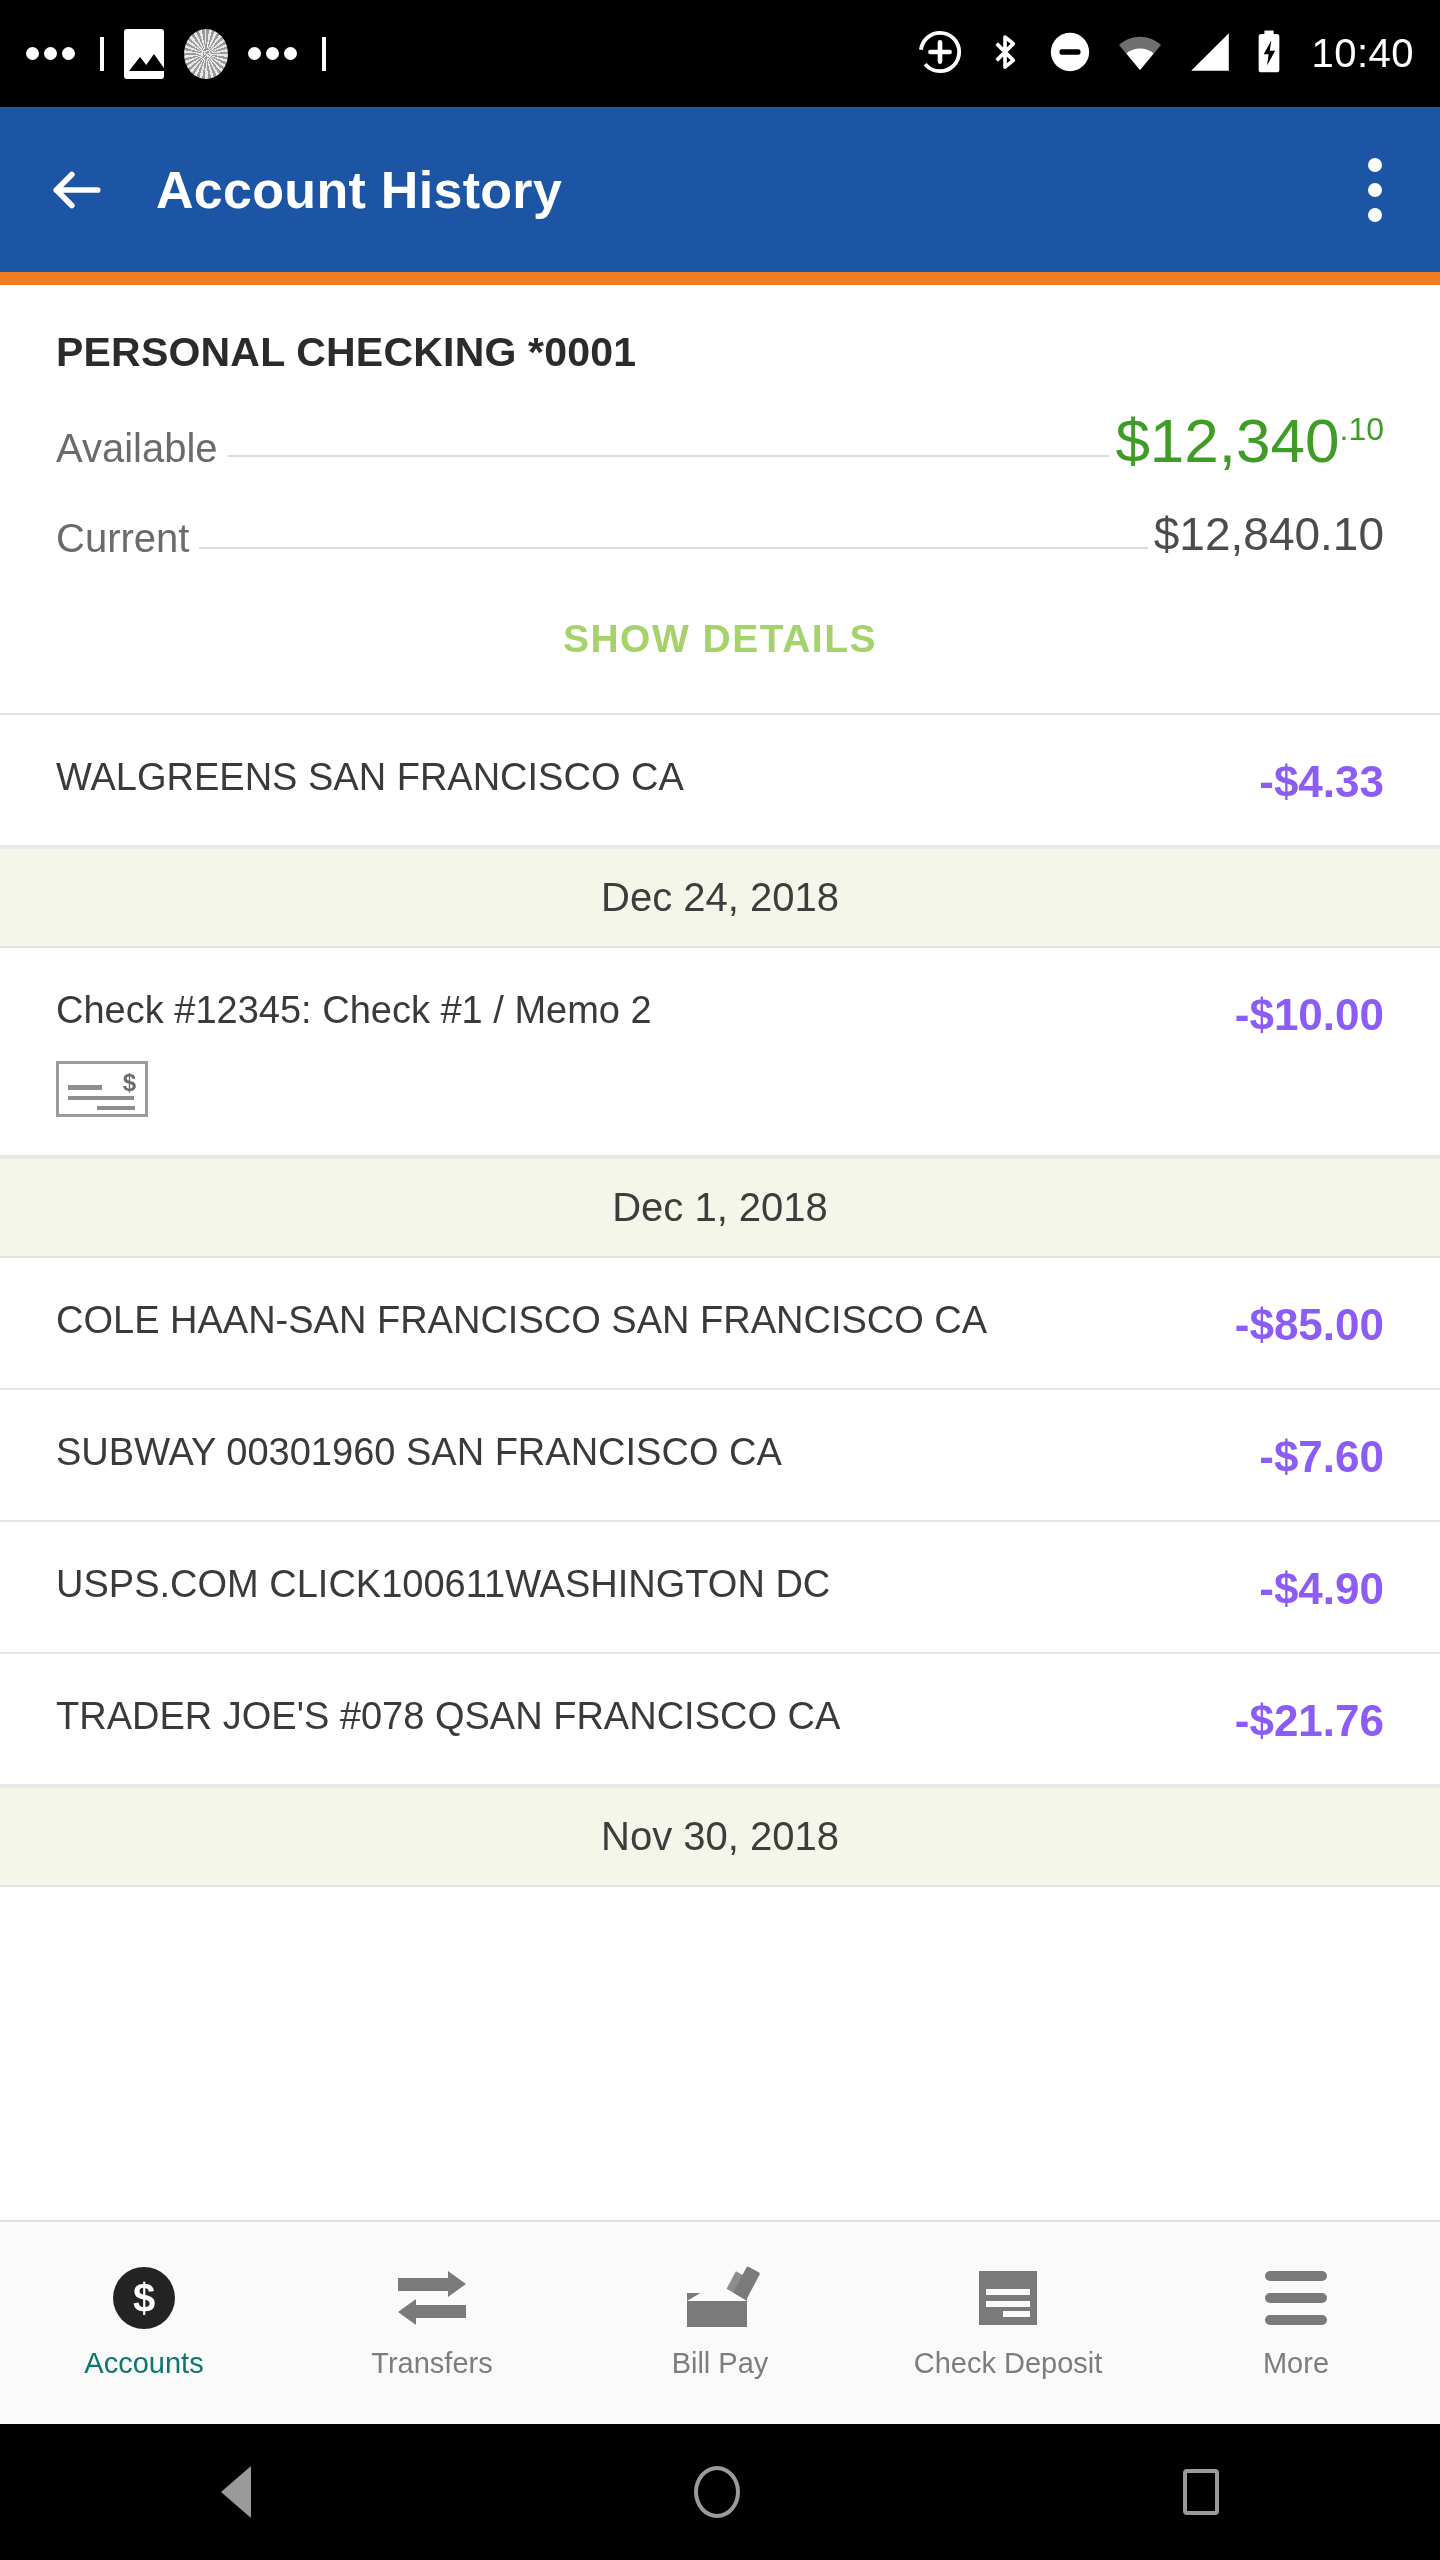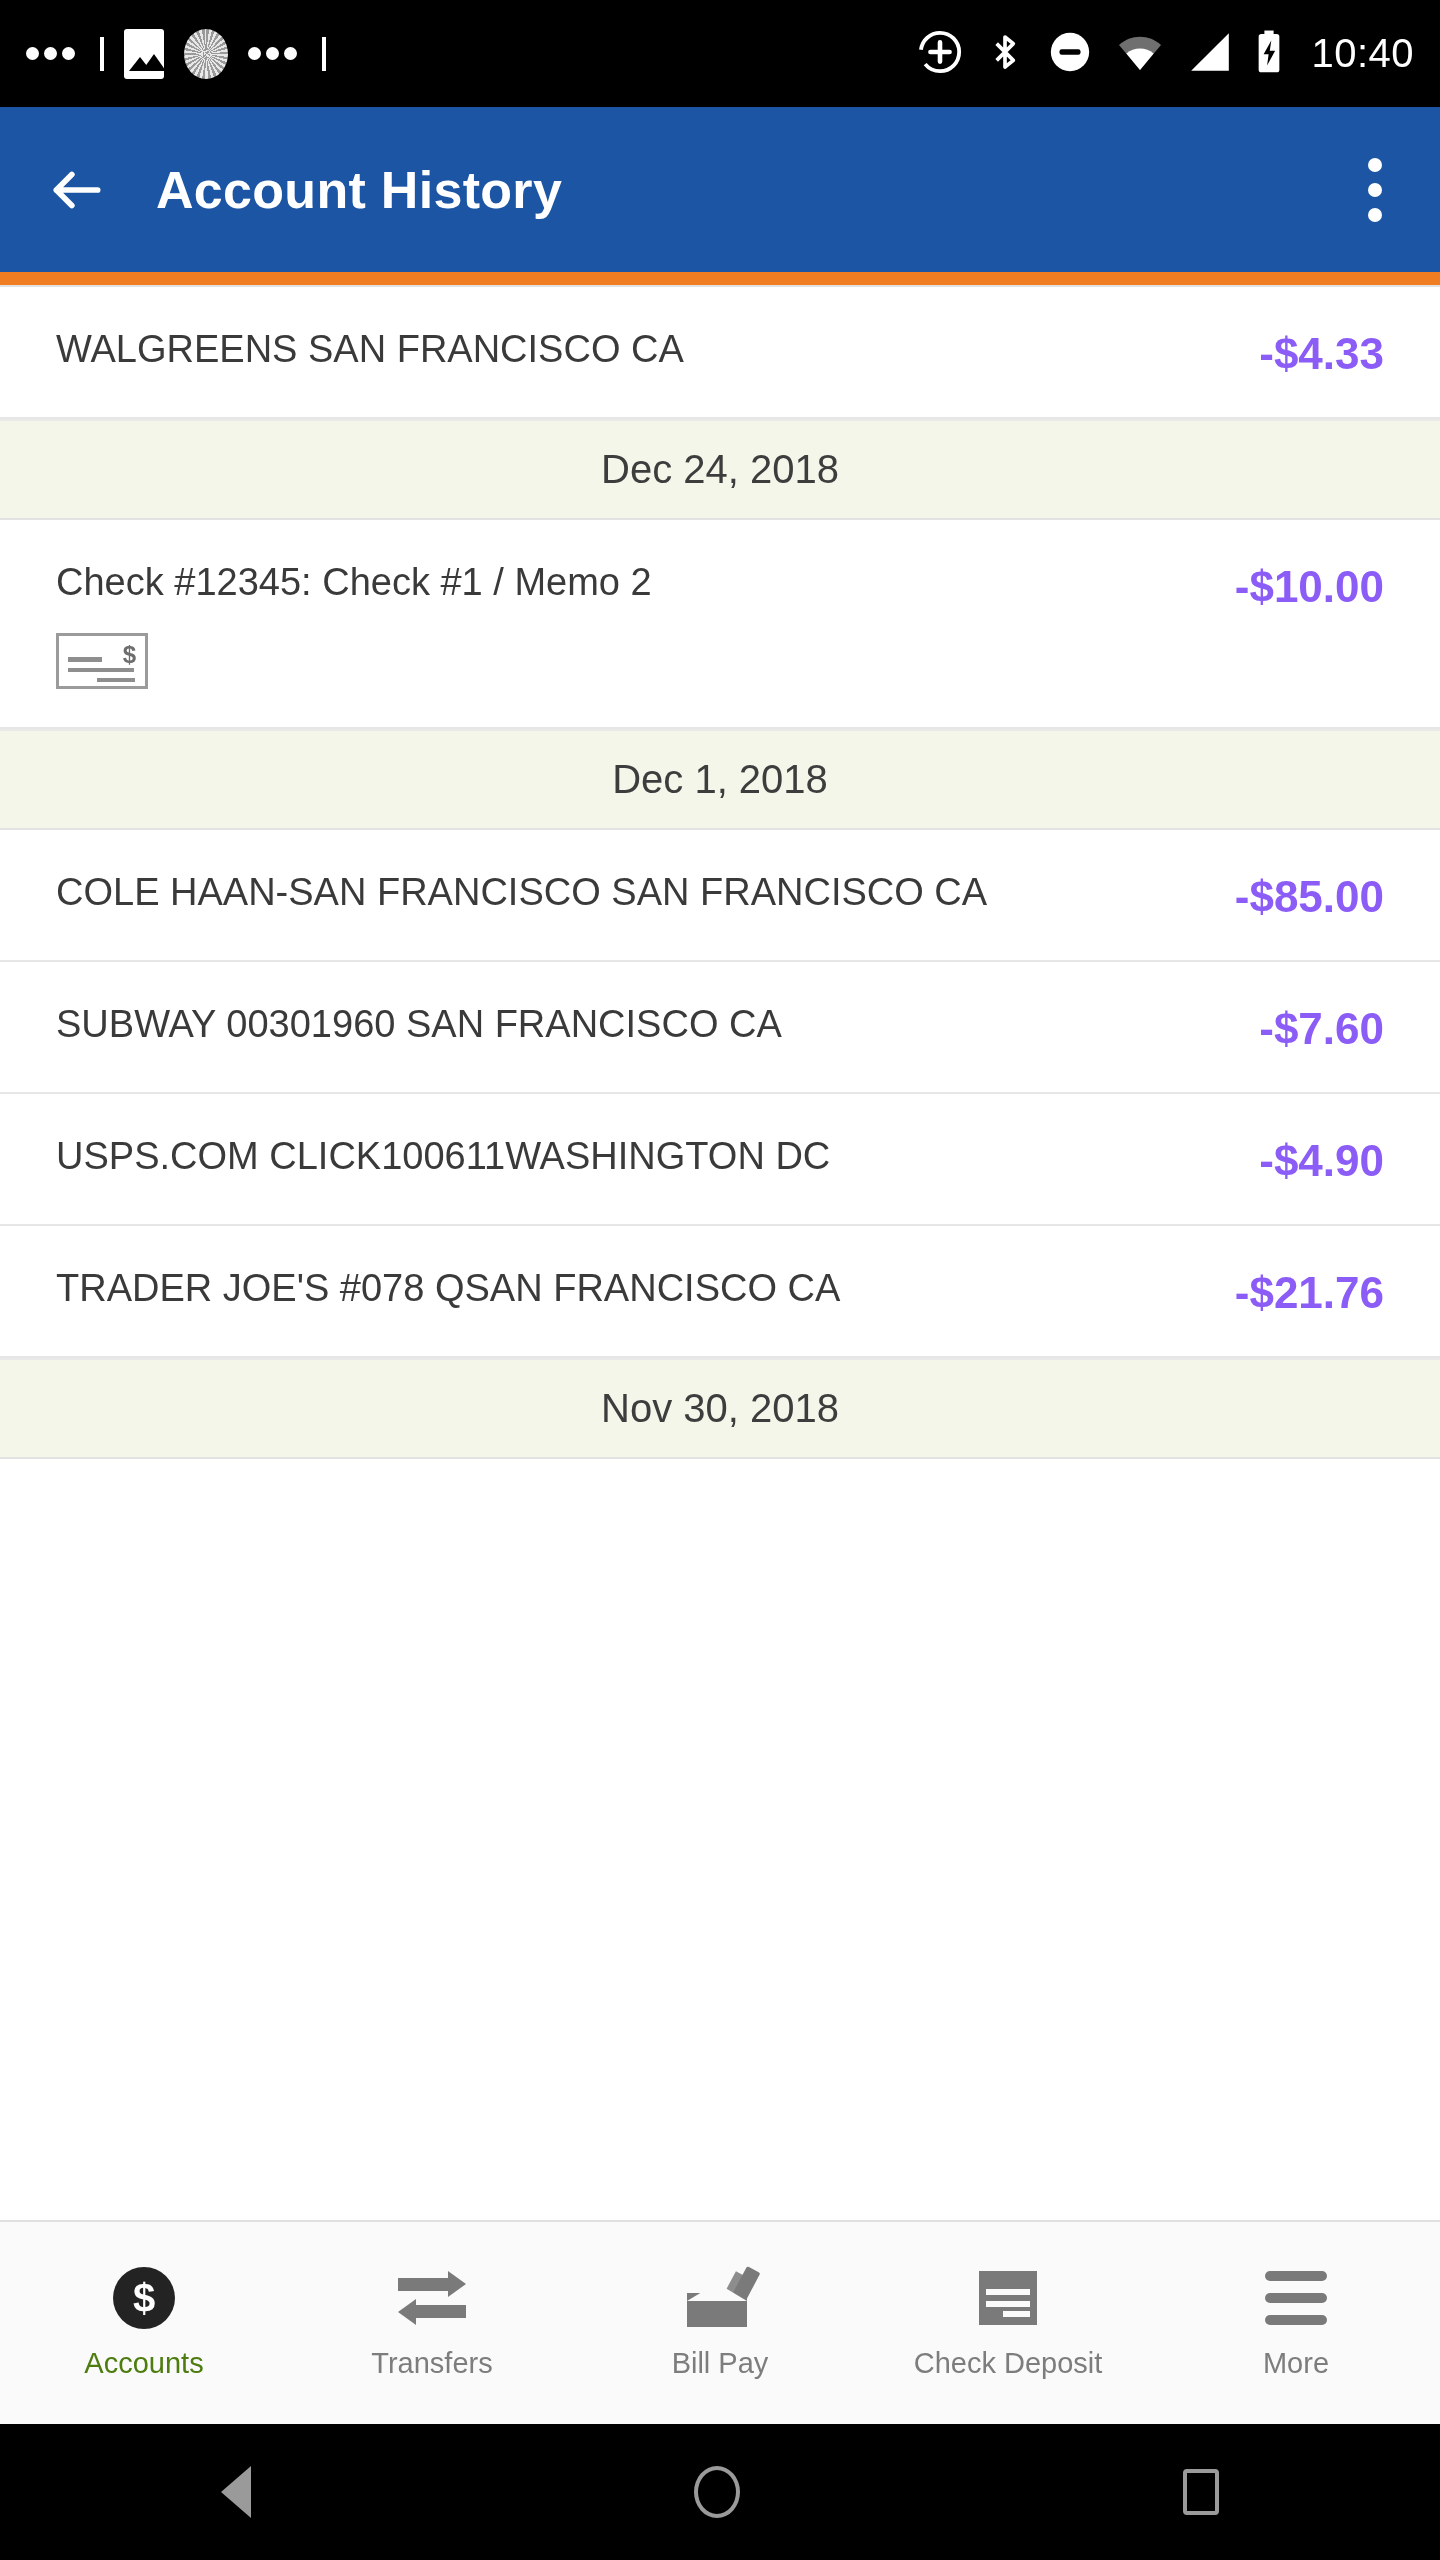--- a/index.html
+++ b/index.html
@@ -102,21 +102,21 @@
   }
 
   
   .tabbar {
     position:absolute; left:0; bottom:136px; width:1440px; height:204px;
     background:#FAFAFA; border-top:2px solid #e0e0e0;
     display:flex; align-items:center;
   }
   .tab { flex:1; display:flex; flex-direction:column; align-items:center; gap:18px; cursor:pointer; }
   .tab-label { font-size:29px; color:#7d7d7d; }
-  .tab.active .tab-label { color:#4d7c0f; }
+  .tab.active .tab-label { color:#0f766e; }
   .tab-icon { height:62px; display:flex; align-items:center; justify-content:center; }
 
   .ic-accounts {
     width:62px; height:62px; border-radius:50%; background:#232323;
     color:#fff; font-size:40px; font-weight:bold;
     display:flex; align-items:center; justify-content:center; line-height:1;
   }
   .ic-transfers { position:relative; width:68px; height:58px; }
   .ic-transfers .ar { position:absolute; height:13px; background:#7a7a7a; }
   .ic-transfers .ar1 { top:9px; left:0; width:50px; }
@@ -243,20 +243,37 @@
     </span>
     <span class="appbar-title">Account History</span>
     <span class="overflow">
         <i></i>
         <i></i>
         <i></i>
       </span>
   </div>
   <div class="accentbar"></div>
 
+  <div class="summary">
+    <div class="acct-name">PERSONAL CHECKING *0001</div>
+
+    <div class="bal-row available">
+      <span class="bal-label">Available</span>
+      <span class="leader"></span>
+      <span class="bal-avail"><span>$12,340</span><sup>.10</sup></span>
+    </div>
+
+    <div class="bal-row current">
+      <span class="bal-label">Current</span>
+      <span class="leader"></span>
+      <span class="bal-cur">$12,840.10</span>
+    </div>
+
+    <div class="show-details">SHOW DETAILS</div>
+  </div>
 
   <div class="list clip">
 
     <div class="txn">
       <span class="txn-desc">WALGREENS SAN FRANCISCO CA</span>
       <span class="txn-amt">-$4.33</span>
     </div>
 
     <div class="date-header">Dec 24, 2018</div>
     <div class="txn">

